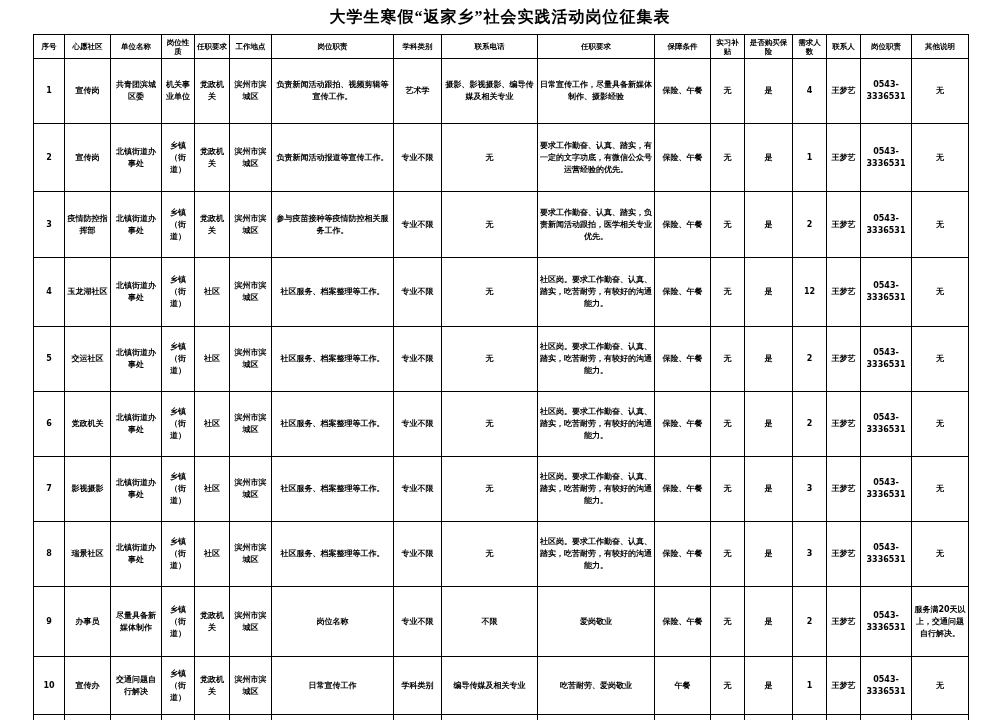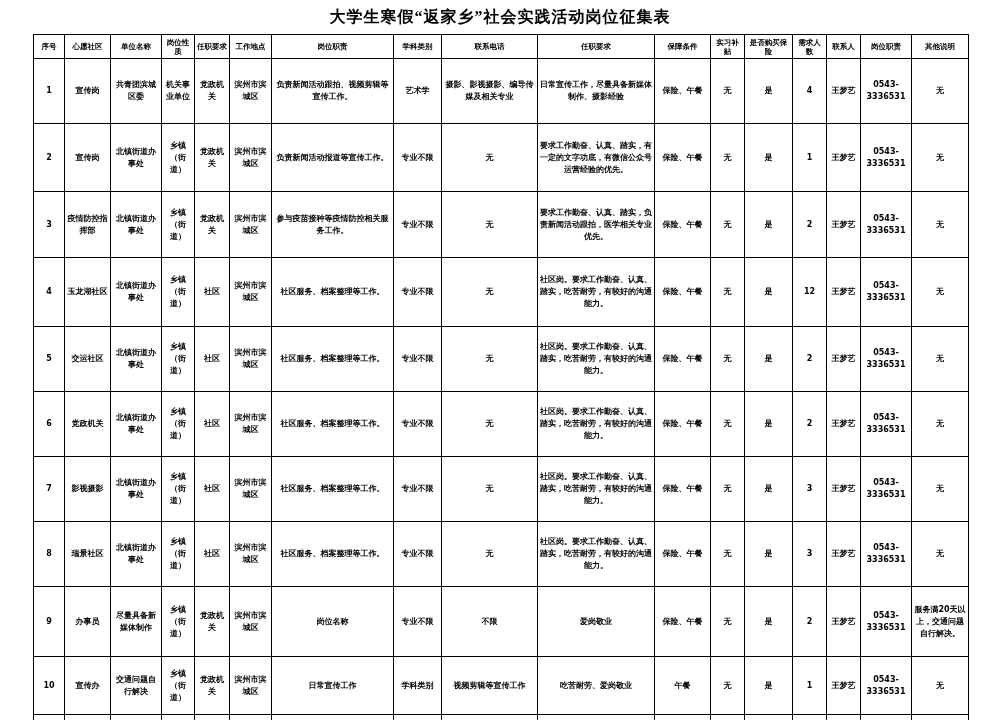--- a/index.html
+++ b/index.html
@@ -245,21 +245,21 @@
       </tr>
       <tr style="height: 58px;">
         <td>10</td>
         <td>宣传办</td>
         <td>交通问题自行解决</td>
         <td>乡镇（街道）</td>
         <td>党政机关</td>
         <td>滨州市滨城区</td>
         <td>日常宣传工作</td>
         <td>学科类别</td>
-        <td>视频剪辑等宣传工作</td>
+        <td>编导传媒及相关专业</td>
         <td>吃苦耐劳、爱岗敬业</td>
         <td>午餐</td>
         <td>无</td>
         <td>是</td>
         <td>1</td>
         <td>王梦艺</td>
         <td>0543-3336531</td>
         <td>无</td>
       </tr>
       <tr style="height: 20px;">

